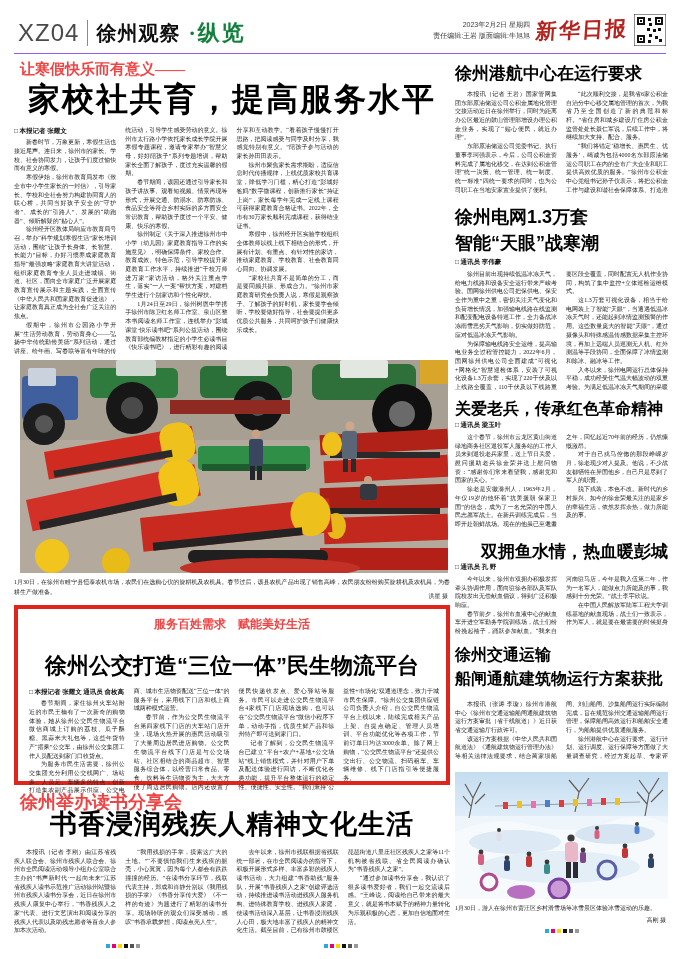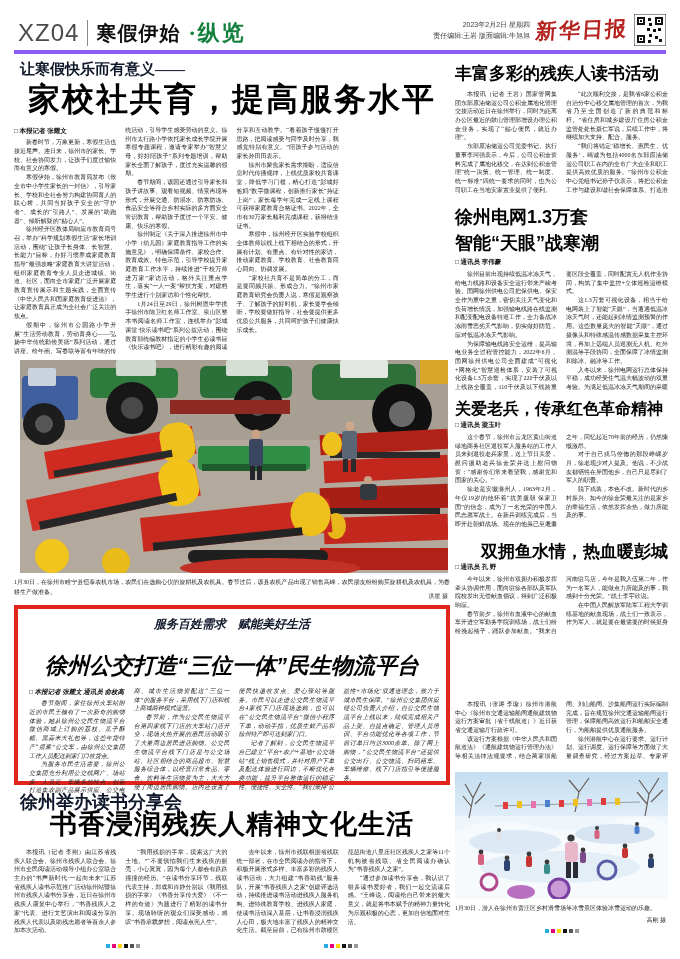--- a/index.html
+++ b/index.html
@@ -3,32 +3,32 @@
 <meta charset="utf-8">
 <style>
   * { margin:0; padding:0; box-sizing:border-box; }
   html,body { background:#ffffff; }
   .page {
     position:relative; width:680px; height:959px; background:#fff;
     font-family:"Liberation Serif", serif; color:#1c1c1c; overflow:hidden;
   }
   
   .masthead { position:absolute; left:14px; top:12px; width:652px; height:42px;
-    border-bottom:4px solid #8b5cf6; }
+    border-bottom:1px solid #8b5cf6; }
   .brand { position:absolute; left:4px; top:6px; display:flex; align-items:center; gap:8px; }
   .page-code { font-family:"Liberation Sans",sans-serif; font-size:24px; color:#4a4a4a; letter-spacing:1px; }
   .brand-divider { width:1px; height:26px; background:#8a8a8a; }
   .section-name { font-size:20px; font-weight:bold; color:#0e0e0e; letter-spacing:1px; }
   .subsection-name { font-size:22px; color:#15803d; letter-spacing:2px;font-weight:bold; }
   .mast-right { position:absolute; right:0; top:2px; display:flex; align-items:center; gap:6px; }
   .mast-info { text-align:right; font-family:"Liberation Sans",sans-serif; font-size:7px; color:#3c3c3c; line-height:1.6; }
   .paper-logo { font-size:21px; font-weight:bold; color:#b5231f; transform:skewX(-6deg) rotate(-2deg); letter-spacing:2px; white-space:nowrap; }
   .qr { width:32px; height:32px; }
   
-  .kicker { font-weight:bold; color:#0f172a; }
+  .kicker { font-weight:bold; color:#ef4444; }
   .headline { font-family:"Liberation Sans",sans-serif; font-weight:bold; color:#000; text-align:center; white-space:pre-line; }
   
   .body-cols { font-size:6px; line-height:1.45; text-align:justify; column-gap:9px;
     column-fill:auto; overflow:hidden; color:#222; }
   .cols4 { column-count:4; }
   .cols2 { column-count:2; }
   .body-cols p { text-indent:2em; }
   .byline { font-size:6.5px; font-weight:bold; color:#111; margin-bottom:3px; }
   .abs { position:absolute; }
   .caption { font-size:6px; line-height:1.7; text-align:justify; color:#222; position:absolute; }
@@ -47,21 +47,21 @@
 </style>
 </head>
 <body>
 
 <div class="page">
 
   <div class="masthead">
     <div class="brand">
       <span class="page-code">XZ04</span>
       <span class="brand-divider"></span>
-      <span class="section-name">寒假伊始</span>
+      <span class="section-name">徐州观察</span>
       <span class="subsection-name">·纵览</span>
     </div>
     <div class="mast-right">
       <div class="mast-info">
         <div>2023年2月2日 星期四</div>
         <div>责任编辑:王岩  版面编辑:牛旭旭</div>
       </div>
       <div class="paper-logo">新华日报</div>
       <svg class="qr" viewBox="0 0 32 32">
         <rect width="32" height="32" fill="#fff" stroke="#222" stroke-width="1"></rect>
@@ -181,21 +181,21 @@
         <circle cx="348" cy="120" r="4" fill="#c9a184"></circle>
           <rect x="340" y="124" width="17" height="16" rx="4" fill="#34383f"></rect>
       </g>
     </svg>
   </div>
   <div class="caption" style="left:14px; top:577px; width:436px; height:24px;">
     <span>1月30日，在徐州市睢宁县恒泰农机市场，农民们在选购心仪的旋耕机及农机具。春节过后，该县农机产品出现了销售高峰，农民朋友纷纷购买旋耕机及农机具，为春耕生产做准备。</span>
     <span class="photog">洪星 摄</span>
   </div>
 
-  <div class="redbox" style="left:14px; top:605px; width:436px; height:180px; padding:7px 11px;font-style:italic;">
+  <div class="redbox" style="left:14px; top:605px; width:436px; height:180px; padding:7px 11px;">
     <div class="kicker" style="text-align:center; font-size:12px;">服务百姓需求　赋能美好生活</div>
     <div class="headline" style="font-size:22px; margin-top:18px;">徐州公交打造“三位一体”民生物流平台</div>
     <div class="body-cols cols4" style="width:410px; height:108px; margin-top:6px;">
       <p class="byline" style="text-indent:0;">□ 本报记者 张耀文 通讯员 俞枚高</p>
       <div>
           <p>春节期间，家住徐州火车站附近的市民王楠有了一次新奇的购物体验，她从徐州公交民生物流平台微信商城上订购的荔枝、瓜子酥糖、黑蒜米大礼包等，这些年货特产“搭乘”公交车，由徐州公交集团工作人员配送到家门口收货点。</p>
           <p>为服务市民生活需要，徐州公交集团充分利用公交线网广、场站多、人员足、车辆多的特点，创新打造集农副产品展示供应、公交电商、城市生活物资配送“三位一体”的服务平台，采用线下门店和线上商城两种模式运营。</p>
           <p>春节前，作为公交民生物流平台第四家线下门店的大车站门店开业，现场火热开展的惠民活动吸引了大量周边居民进店购物。公交民生物流平台线下门店是与公交场站、社区相结合的商品超市、智慧服务综合体，以经营日常食品、零食、饮料等生活物资为主，大大方便了周边居民购物。店内还设置了便民快递收发点、爱心驿站等服务。市民可以走进公交民生物流平台4家线下门店现场选购，也可以在“公交民生物流平台”微信小程序下单，动动手指，优质生鲜产品和徐州特产即可送到家门口。</p>
           <p>记者了解到，公交民生物流平台已建立“平台+农户+基地+公交场站”线上销售模式，并针对用户下单及配送体验进行回访，不断优化各类功能，提升平台整体运行的稳定性、便捷性、安全性。“我们秉持‘公益性+市场化’双通道理念，致力于城市民生保障。”徐州公交集团供应链公司负责人介绍，自公交民生物流平台上线以来，陆续完成相关产品上架、自提点确定、管理人员培训、平台功能优化等各项工作，节前订单日均达3000余单。除了网上购物，“公交民生物流平台”还提供公交出行、公交物流、扫码租车、车辆维修、线下门店指引等便捷服务。</p>
         </div>
@@ -224,21 +224,21 @@
     <span class="regmarks">
       <span class="mk-c"></span>
         <span class="mk-m"></span>
         <span class="mk-y"></span>
         <span class="mk-k"></span>
         <span class="mk-g"></span>
         <span class="mk-l"></span>
     </span>
   </div>
 
-  <div class="abs headline" style="left:455px; top:62px; width:213px; font-size:17px; text-align:left;">丰富多彩的残疾人读书活动</div>
+  <div class="abs headline" style="left:455px; top:62px; width:213px; font-size:17px; text-align:left;">徐州港航中心在运行要求</div>
   <div class="abs body-cols cols2" style="left:455px; top:90px; width:213px; height:106px;">
     <div>
         <p>本报讯（记者 王岩）国家管网集团东部原油储运公司公积金属地化管理交接活动近日在徐州举行，同时为距离办公区最近的鼓山管理部增设办理公积金业务，实现了“贴心便民，就近办理”。</p>
         <p>东部原油储运公司党委书记、执行董事李珂强表示，今后，公司公积金资料完成了属地化移交，在达到公积金管理“统一决策、统一管理、统一制度、统一标准”四统一要求的同时，也为公司职工在当地安家置业提供了便利。</p>
         <p>“此次顺利交接，是我省6家公积金自治分中心移交属地管理的首次，为我省乃至全国创造了新的典范和标杆。”省住房和城乡建设厅住房公积金监管处处长聂仁军说，后续工作中，将继续加大支持、配合、服务。</p>
         <p>“我们将锚定‘稳增长、惠民生、优服务’，竭诚为包括4000名东部原油储运公司职工在内的全市广大企业和职工提供高效优质的服务。”徐州市公积金中心党组书记孙子仪表示，将把公积金工作与建设和谐社会保障体系、打造淮海经济区中心城市等市委、市政府重点工作紧密结合起来，奋发有为，务实落实，扩大制度覆盖，完善惠民政策，加强资金监管，提高服务水平。</p>
       </div>
   </div>
 
   <div class="abs headline" style="left:455px; top:204px; width:213px; font-size:18px; text-align:left; line-height:1.45;">徐州电网1.3万套
@@ -267,20 +267,22 @@
   <div class="abs headline" style="left:455px; top:540px; width:213px; font-size:17px; text-align:right;">双拥鱼水情，热血暖彭城</div>
   <div class="abs byline" style="left:455px; top:563px;">□ 通讯员 孔 野</div>
   <div class="abs body-cols cols2" style="left:455px; top:575px; width:213px; height:64px;">
     <div>
         <p>今年以来，徐州市双拥办积极发挥牵头协调作用，面向驻徐各部队及军队院校发出无偿献血倡议，得到广泛积极响应。</p>
         <p>春节前夕，徐州市血液中心的献血车开进空军勤务学院训练场，战士们纷纷挽起袖子，踊跃参加献血。“我来自河南驻马店，今年是我入伍第二年，作为一名军人，能做点力所能及的事，我感到十分光荣。”战士李宇欣说。</p>
         <p>在中国人民解放军陆军工程大学训练基地的献血现场，战士们一致表示，作为军人，就是要在最需要的时候挺身而出，人民子弟兵与人民群众永远心连心。</p>
       </div>
   </div>
 
+  <div class="abs headline" style="left:455px; top:643px; width:213px; font-size:16px; text-align:left; line-height:1.5;">徐州交通运输
+船闸通航建筑物运行方案获批</div>
   <div class="abs body-cols cols2" style="left:455px; top:700px; width:213px; height:68px;">
     <div>
         <p>本报讯（张涛 李璇）徐州市港航中心《徐州市交通运输船闸通航建筑物运行方案审批（省干线航道）》近日获省交通运输厅行政许可。</p>
         <p>该运行方案根据《中华人民共和国航道法》《通航建筑物运行管理办法》等相关法律法规要求，结合蔺家坝船闸、刘山船闸、沙集船闸运行实际编制完成，旨在规范徐州交通运输船闸运行管理，保障船闸高效运行和船舶安全通行，为船舶提供优质通航服务。</p>
         <p>徐州港航中心在运行要求、运行计划、运行调度、运行保障等方面做了大量调查研究，经过方案起草、专家评审、相关方面送审完善等流程，最终形成内容详实、科学有效、实践性强的运行方案。据介绍，该方案的正式实施，有利于船舶规范化调度管理，将进一步提高船闸运行效率和管理水平。</p>
       </div>
   </div>
 
   <div class="photo" style="left:455px; top:772px; width:213px; height:127px;">
     <svg viewBox="0 0 213 127" width="213" height="127">

